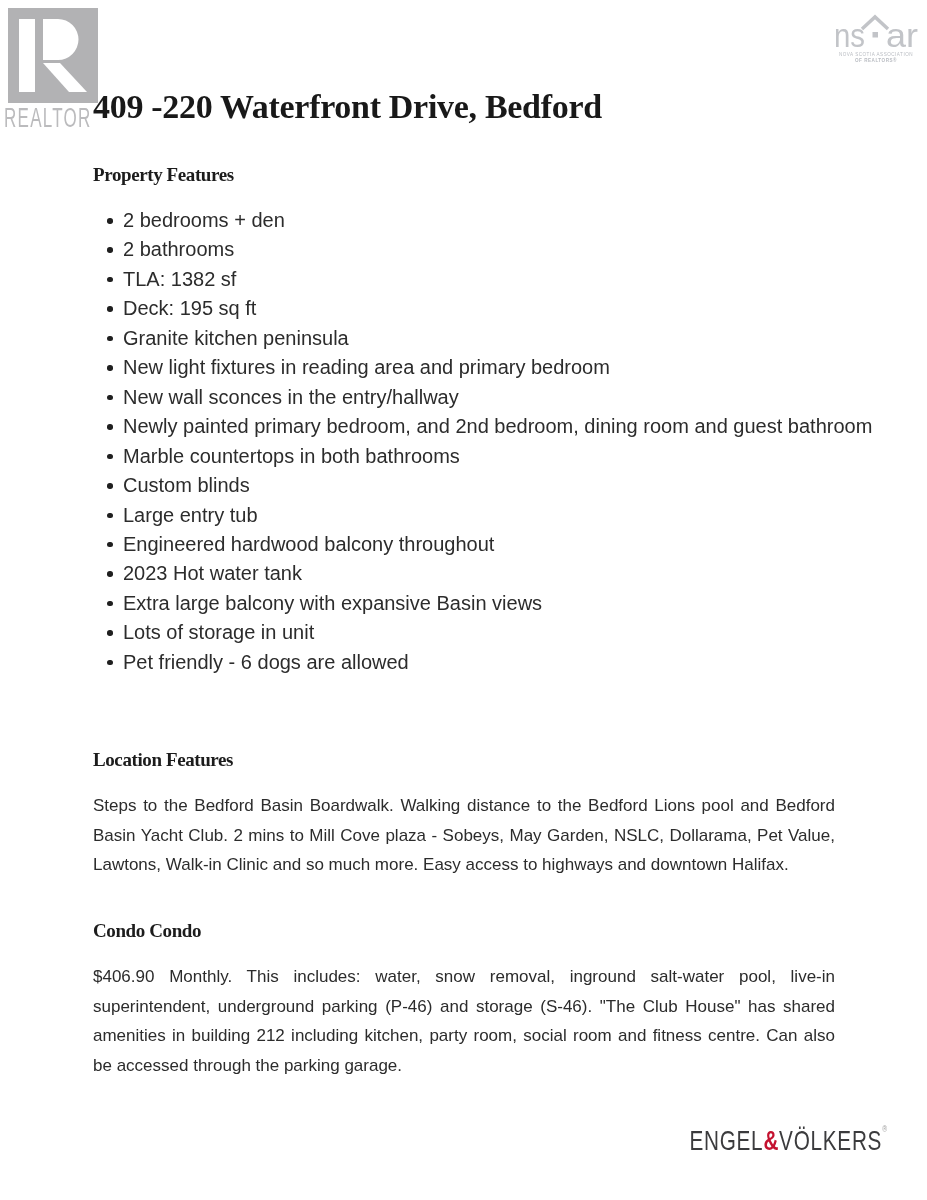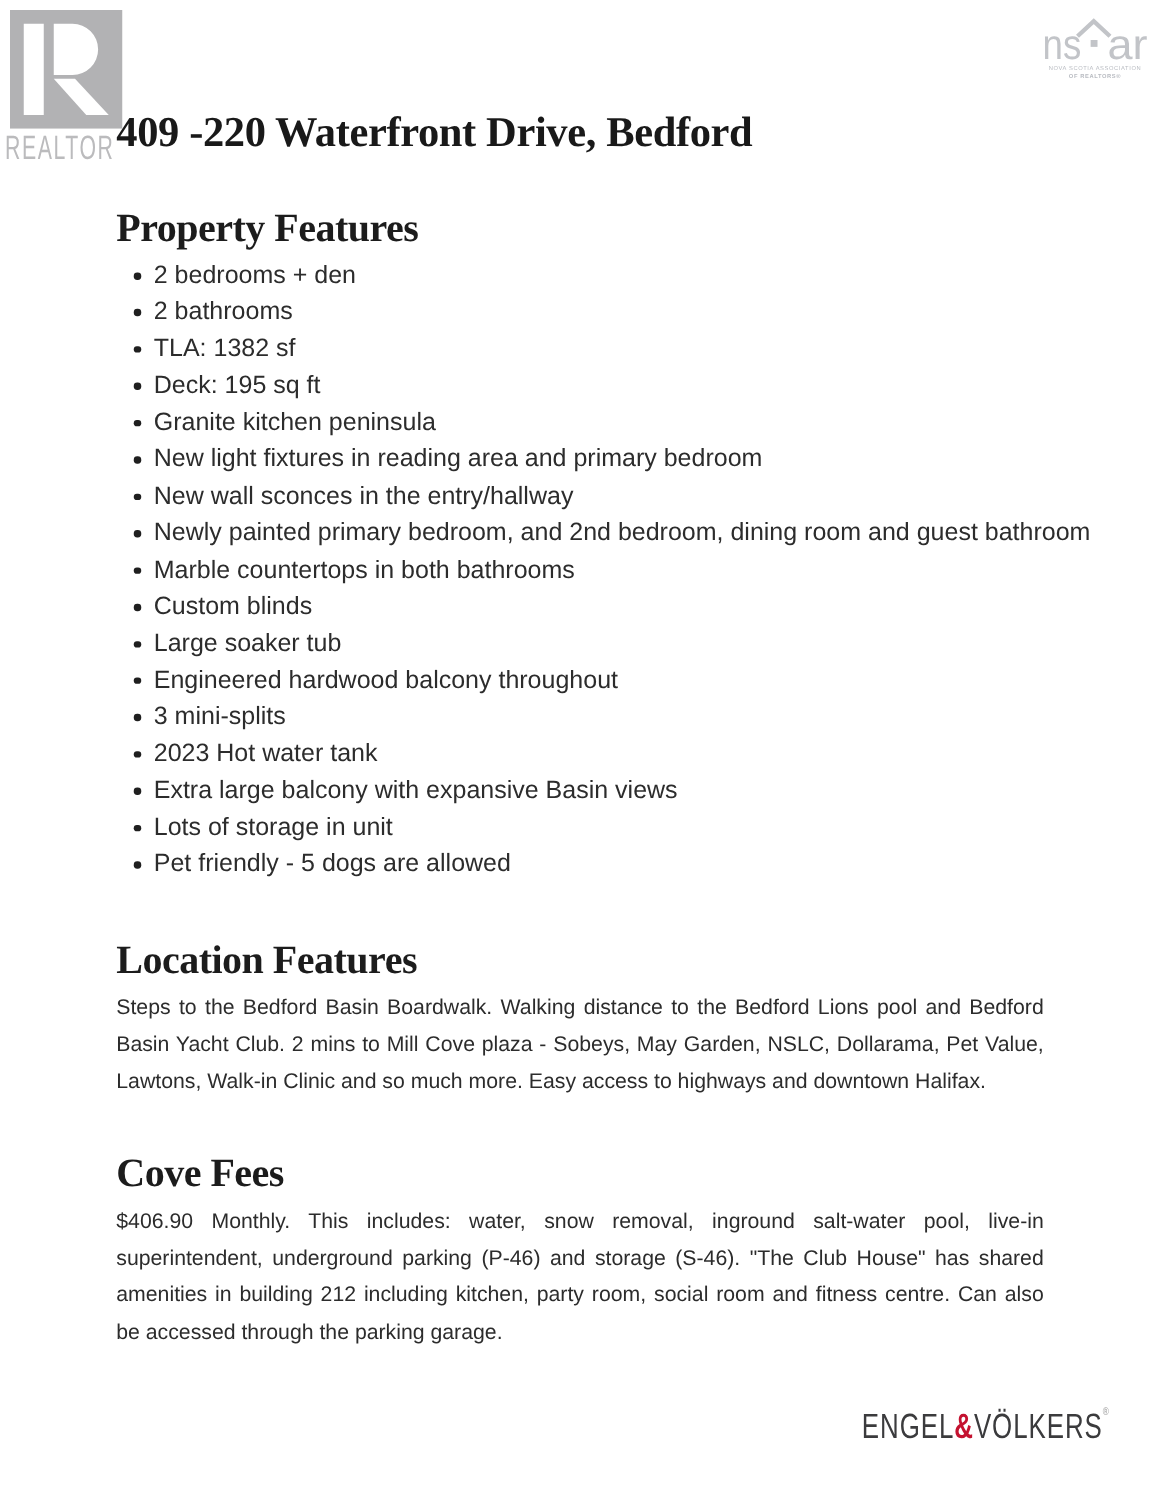--- a/index.html
+++ b/index.html
@@ -35,21 +35,21 @@
     position: absolute; left: 93px; top: 88px; margin: 0;
     font-family: "Liberation Serif", serif;
     font-size: 34px; font-weight: 700; letter-spacing: -0.3px;
     color: #191919; white-space: nowrap;
   }
 
   
   .section-heading {
     position: absolute; left: 93px; margin: 0;
     font-family: "Liberation Serif", serif;
-    font-size: 32px; font-weight: 700; letter-spacing: -0.4px;
+    font-size: 19px; font-weight: 700; letter-spacing: -0.4px;
     color: #1c1c1c; white-space: nowrap;
   }
   #h-property { top: 164px; }
   #h-location { top: 749px; }
   #h-condo    { top: 920px; }
 
   
   .feature-list {
     position: absolute; left: 93px; top: 206px; width: 742px;
     margin: 0; padding: 0; list-style: none;
@@ -116,32 +116,31 @@
     <li>2 bedrooms + den</li>
     <li>2 bathrooms</li>
     <li>TLA: 1382 sf</li>
     <li>Deck: 195 sq ft</li>
     <li>Granite kitchen peninsula</li>
     <li>New light fixtures in reading area and primary bedroom</li>
     <li>New wall sconces in the entry/hallway</li>
     <li>Newly painted primary bedroom, and 2nd bedroom, dining room and guest bathroom</li>
     <li>Marble countertops in both bathrooms</li>
     <li>Custom blinds</li>
-    <li>Large soaker tub</li>
+    <li>Large entry tub</li>
     <li>Engineered hardwood balcony throughout</li>
-    <li>3 mini-splits</li>
     <li>2023 Hot water tank</li>
     <li>Extra large balcony with expansive Basin views</li>
     <li>Lots of storage in unit</li>
-    <li>Pet friendly - 5 dogs are allowed</li>
+    <li>Pet friendly - 6 dogs are allowed</li>
   </ul>
 
   <h2 class="section-heading" id="h-location">Location Features</h2>
   <p class="body-paragraph" id="p-location">Steps to the Bedford Basin Boardwalk. Walking distance to the Bedford Lions pool and Bedford Basin Yacht Club. 2 mins to Mill Cove plaza - Sobeys, May Garden, NSLC, Dollarama, Pet Value, Lawtons, Walk-in Clinic and so much more. Easy access to highways and downtown Halifax.</p>
 
-  <h2 class="section-heading" id="h-condo">Cove Fees</h2>
+  <h2 class="section-heading" id="h-condo">Condo Condo</h2>
   <p class="body-paragraph" id="p-condo">$406.90 Monthly. This includes: water, snow removal, inground salt-water pool, live-in superintendent, underground parking (P-46) and storage (S-46). "The Club House" has shared amenities in building 212 including kitchen, party room, social room and fitness centre. Can also be accessed through the parking garage.</p>
 
   <div class="ev-logo">
     <span>ENGEL</span><span class="ev-amp">&amp;</span><span>VÖLKERS</span><span class="ev-reg">®</span>
   </div>
 
 </div>
 
 </body></html>

